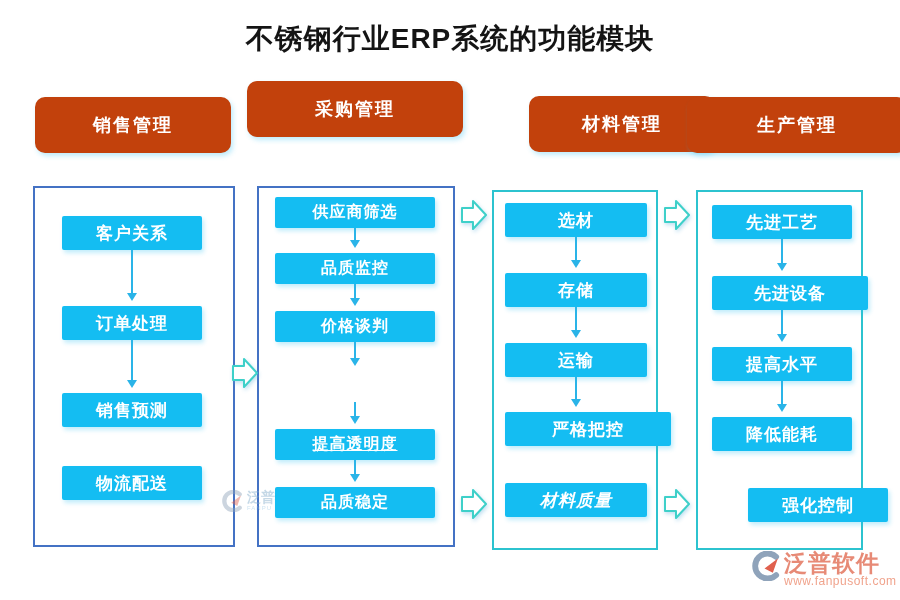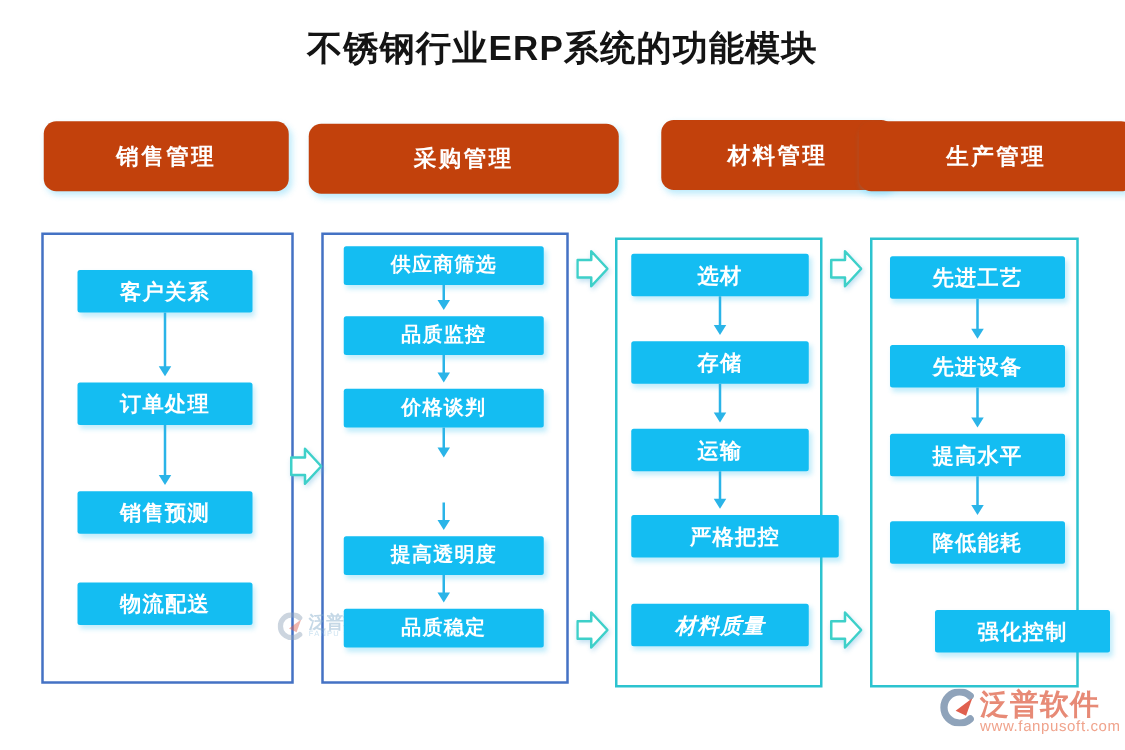--- a/index.html
+++ b/index.html
@@ -48,21 +48,21 @@
   .wm-corner .t2{font-size:12px;color:#f0a38c;line-height:13px;letter-spacing:.5px;text-align:center;}
 </style>
 </head>
 <body>
 
 <div class="canvas">
 
   <h1 class="title">不锈钢行业ERP系统的功能模块</h1>
 
   <div class="hdr" style="left:35px;top:97px;width:196px;">销售管理</div>
-  <div class="hdr" style="left:247px;top:99px;width:248px;">采购管理</div>
+  <div class="hdr" style="left:247px;top:81px;width:216px;">采购管理</div>
   <div class="hdr" style="left:485px;top:96px;width:186px;margin-left:44px;">材料管理</div>
   <div class="hdr" style="left:687px;top:97px;width:220px;">生产管理</div>
 
   <div class="col blue" style="left:33px;top:186px;width:198px;height:357px;"></div>
   <div class="col blue" style="left:257px;top:186px;width:194px;height:357px;"></div>
   <div class="col cyan" style="left:492px;top:190px;width:162px;height:356px;"></div>
   <div class="col cyan" style="left:696px;top:190px;width:163px;height:356px;"></div>
 
   <div class="box f17" style="left:62px;top:216px;width:140px;height:34px;">客户关系</div>
   <div class="varrow" style="left:131px;top:250px;height:48px;"></div>
@@ -71,36 +71,36 @@
   <div class="box f17" style="left:62px;top:393px;width:140px;height:34px;">销售预测</div>
   <div class="box f17" style="left:62px;top:466px;width:140px;height:34px;">物流配送</div>
 
   <div class="box f16" style="left:275px;top:197px;width:160px;height:31px;">供应商筛选</div>
   <div class="varrow" style="left:354px;top:228px;height:17px;"></div>
   <div class="box f16" style="left:275px;top:253px;width:160px;height:31px;">品质监控</div>
   <div class="varrow" style="left:354px;top:284px;height:19px;"></div>
   <div class="box f16" style="left:275px;top:311px;width:160px;height:31px;">价格谈判</div>
   <div class="varrow" style="left:354px;top:342px;height:21px;"></div>
   <div class="varrow" style="left:354px;top:402px;height:19px;"></div>
-  <div class="box f16" style="left:275px;top:429px;width:160px;height:31px;">提高透明度</div>
+  <div class="box f16" style="left:275px;top:429px;width:160px;height:31px;text-decoration:underline;">提高透明度</div>
   <div class="varrow" style="left:354px;top:460px;height:19px;"></div>
   <div class="box f16" style="left:275px;top:487px;width:160px;height:31px;">品质稳定</div>
 
   <div class="box f17" style="left:505px;top:203px;width:142px;height:34px;">选材</div>
   <div class="varrow" style="left:575px;top:237px;height:28px;"></div>
   <div class="box f17" style="left:505px;top:273px;width:142px;height:34px;">存储</div>
   <div class="varrow" style="left:575px;top:307px;height:28px;"></div>
   <div class="box f17" style="left:505px;top:343px;width:142px;height:34px;">运输</div>
   <div class="varrow" style="left:575px;top:377px;height:27px;"></div>
   <div class="box f17" style="left:505px;top:412px;width:166px;height:34px;">严格把控</div>
   <div class="box f17" style="left:505px;top:483px;width:142px;height:34px;font-style:italic;">材料质量</div>
 
   <div class="box f17" style="left:712px;top:205px;width:140px;height:34px;">先进工艺</div>
   <div class="varrow" style="left:781px;top:239px;height:29px;"></div>
-  <div class="box f17" style="left:712px;top:276px;width:140px;height:34px;">先进设备</div>
+  <div class="box f17" style="left:712px;top:276px;width:156px;height:34px;">先进设备</div>
   <div class="varrow" style="left:781px;top:310px;height:29px;"></div>
   <div class="box f17" style="left:712px;top:347px;width:140px;height:34px;">提高水平</div>
   <div class="varrow" style="left:781px;top:381px;height:28px;"></div>
   <div class="box f17" style="left:712px;top:417px;width:140px;height:34px;">降低能耗</div>
   <div class="box f17" style="left:712px;top:488px;width:140px;height:34px;margin-left:36px;">强化控制</div>
 
   <svg class="barrow" style="left:232px;top:357px;" viewBox="0 0 26 32">
     <polygon points="1,9 12,9 12,2 25,16 12,30 12,23 1,23" fill="#ffffff" stroke="#3ed0c9" stroke-width="2" stroke-linejoin="round"></polygon>
   </svg>
   <svg class="barrow" style="left:461px;top:199px;" viewBox="0 0 26 32">

